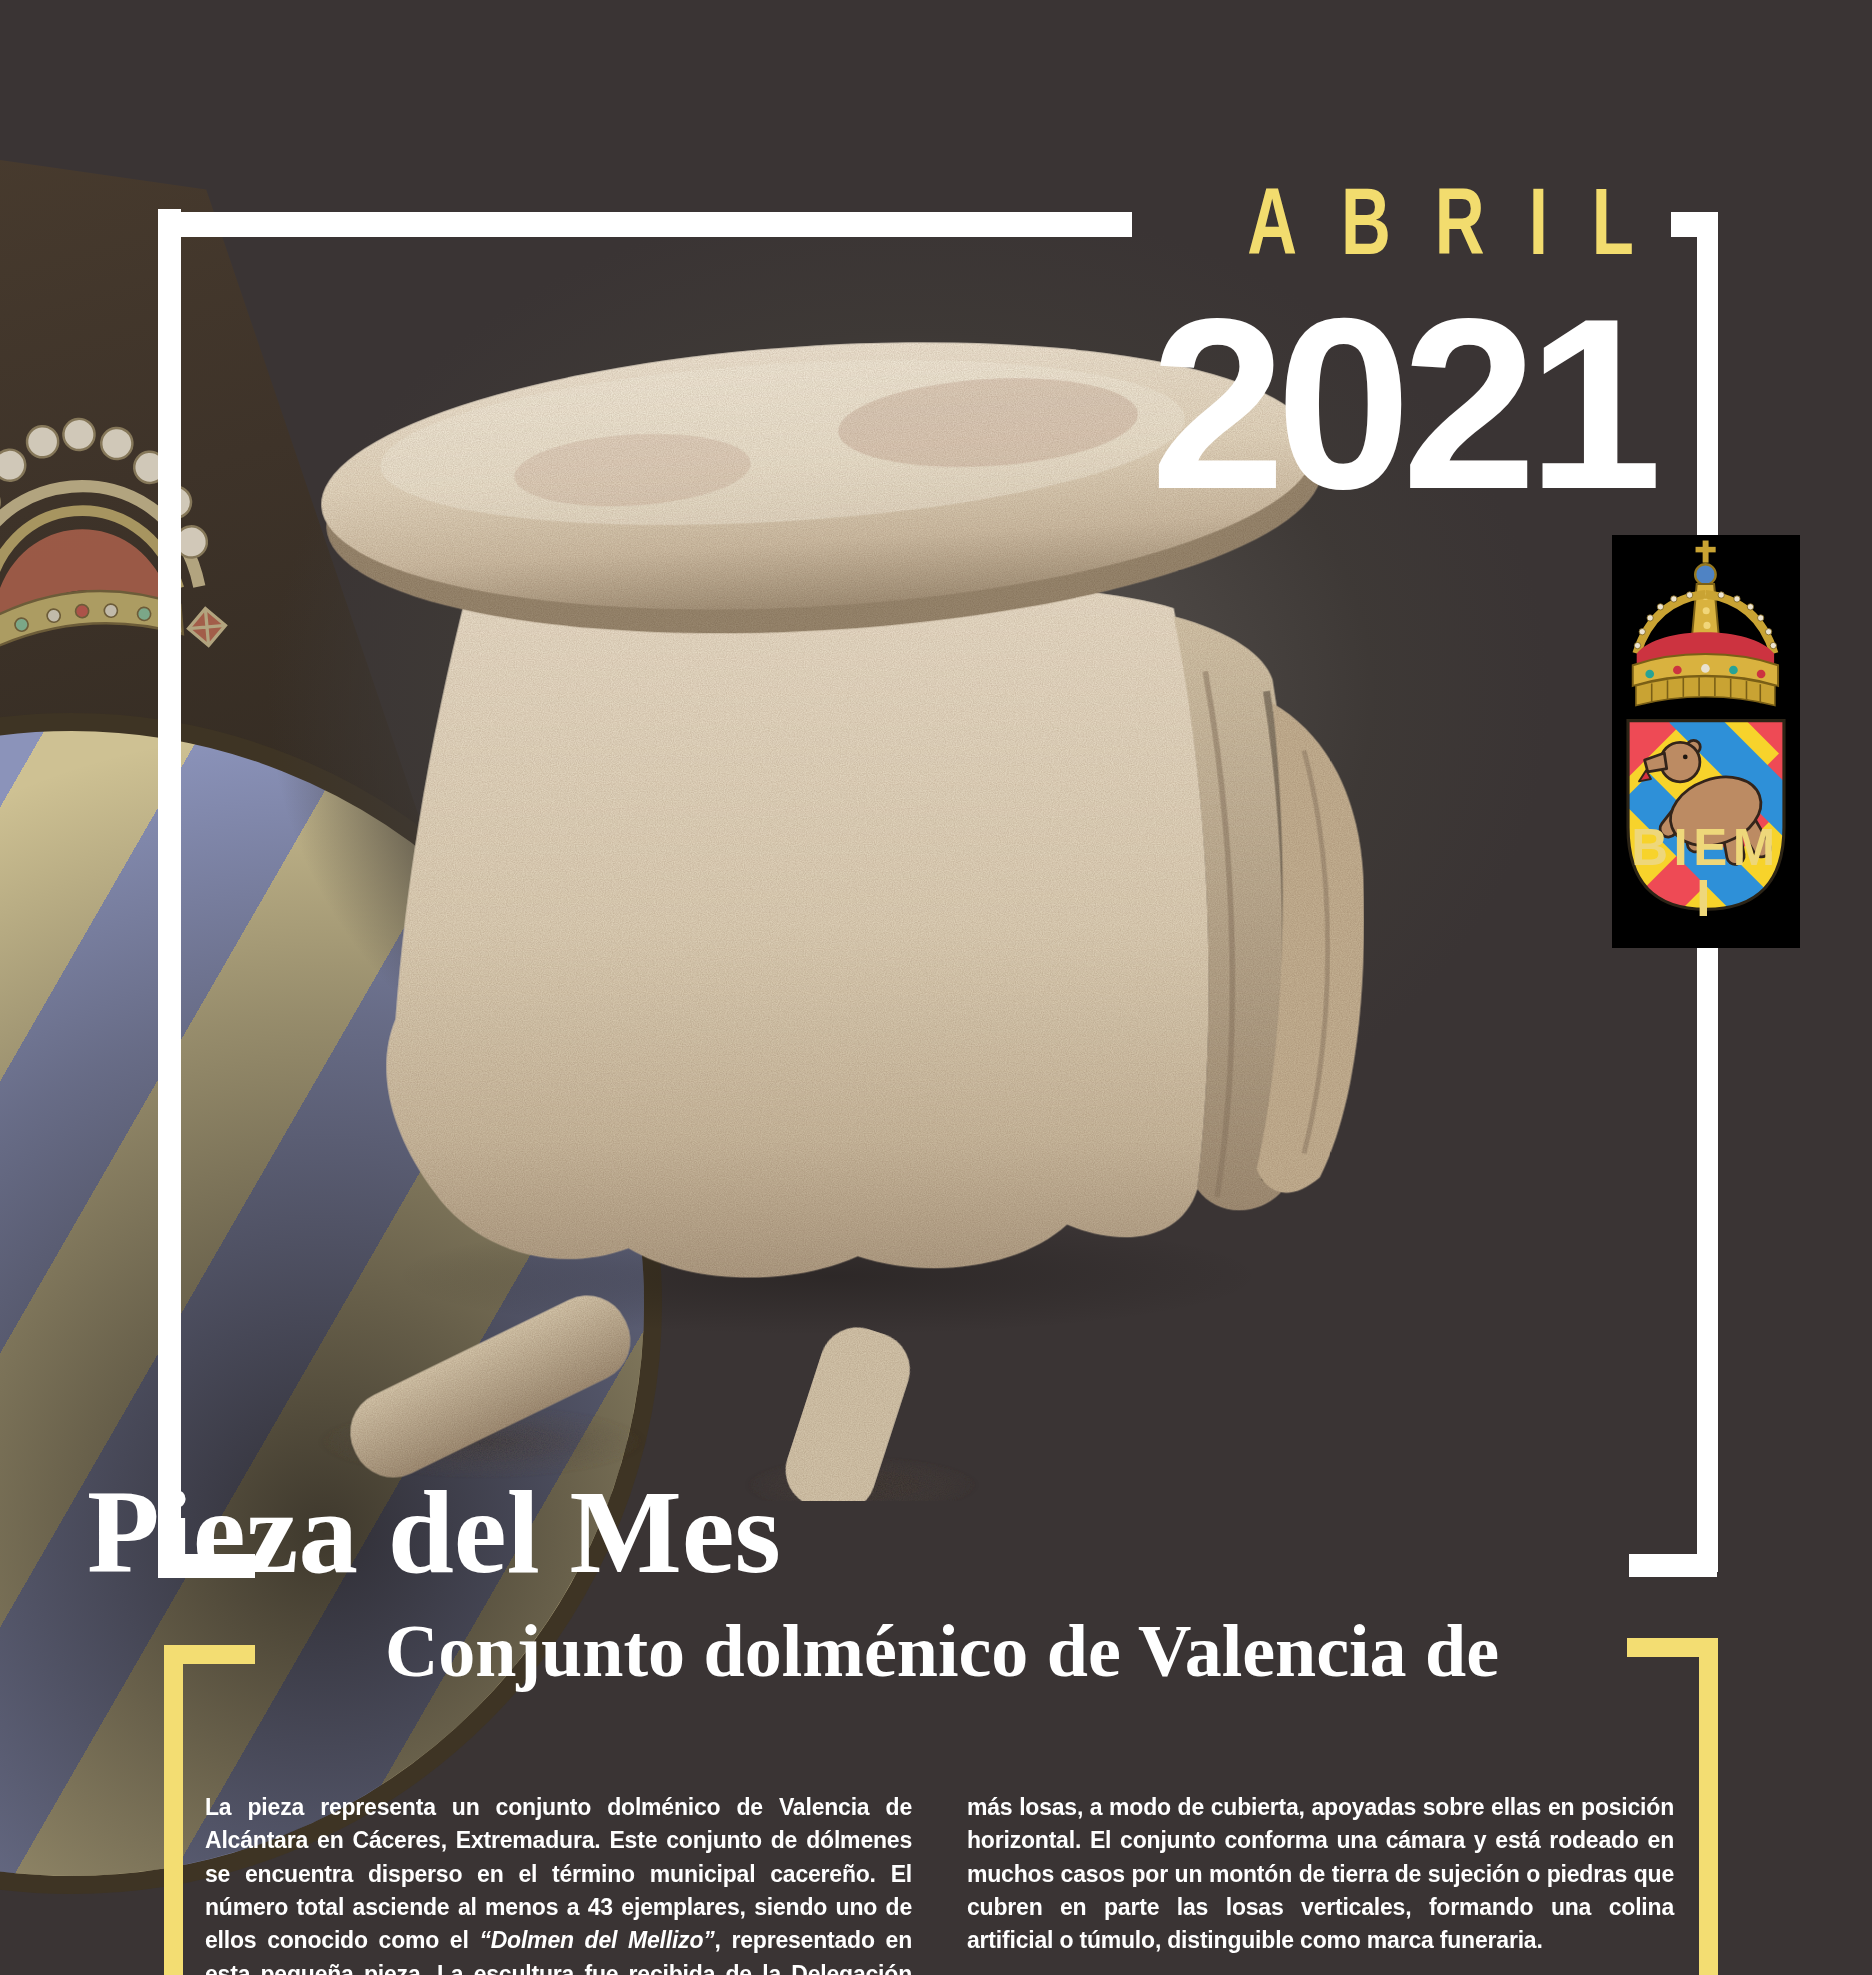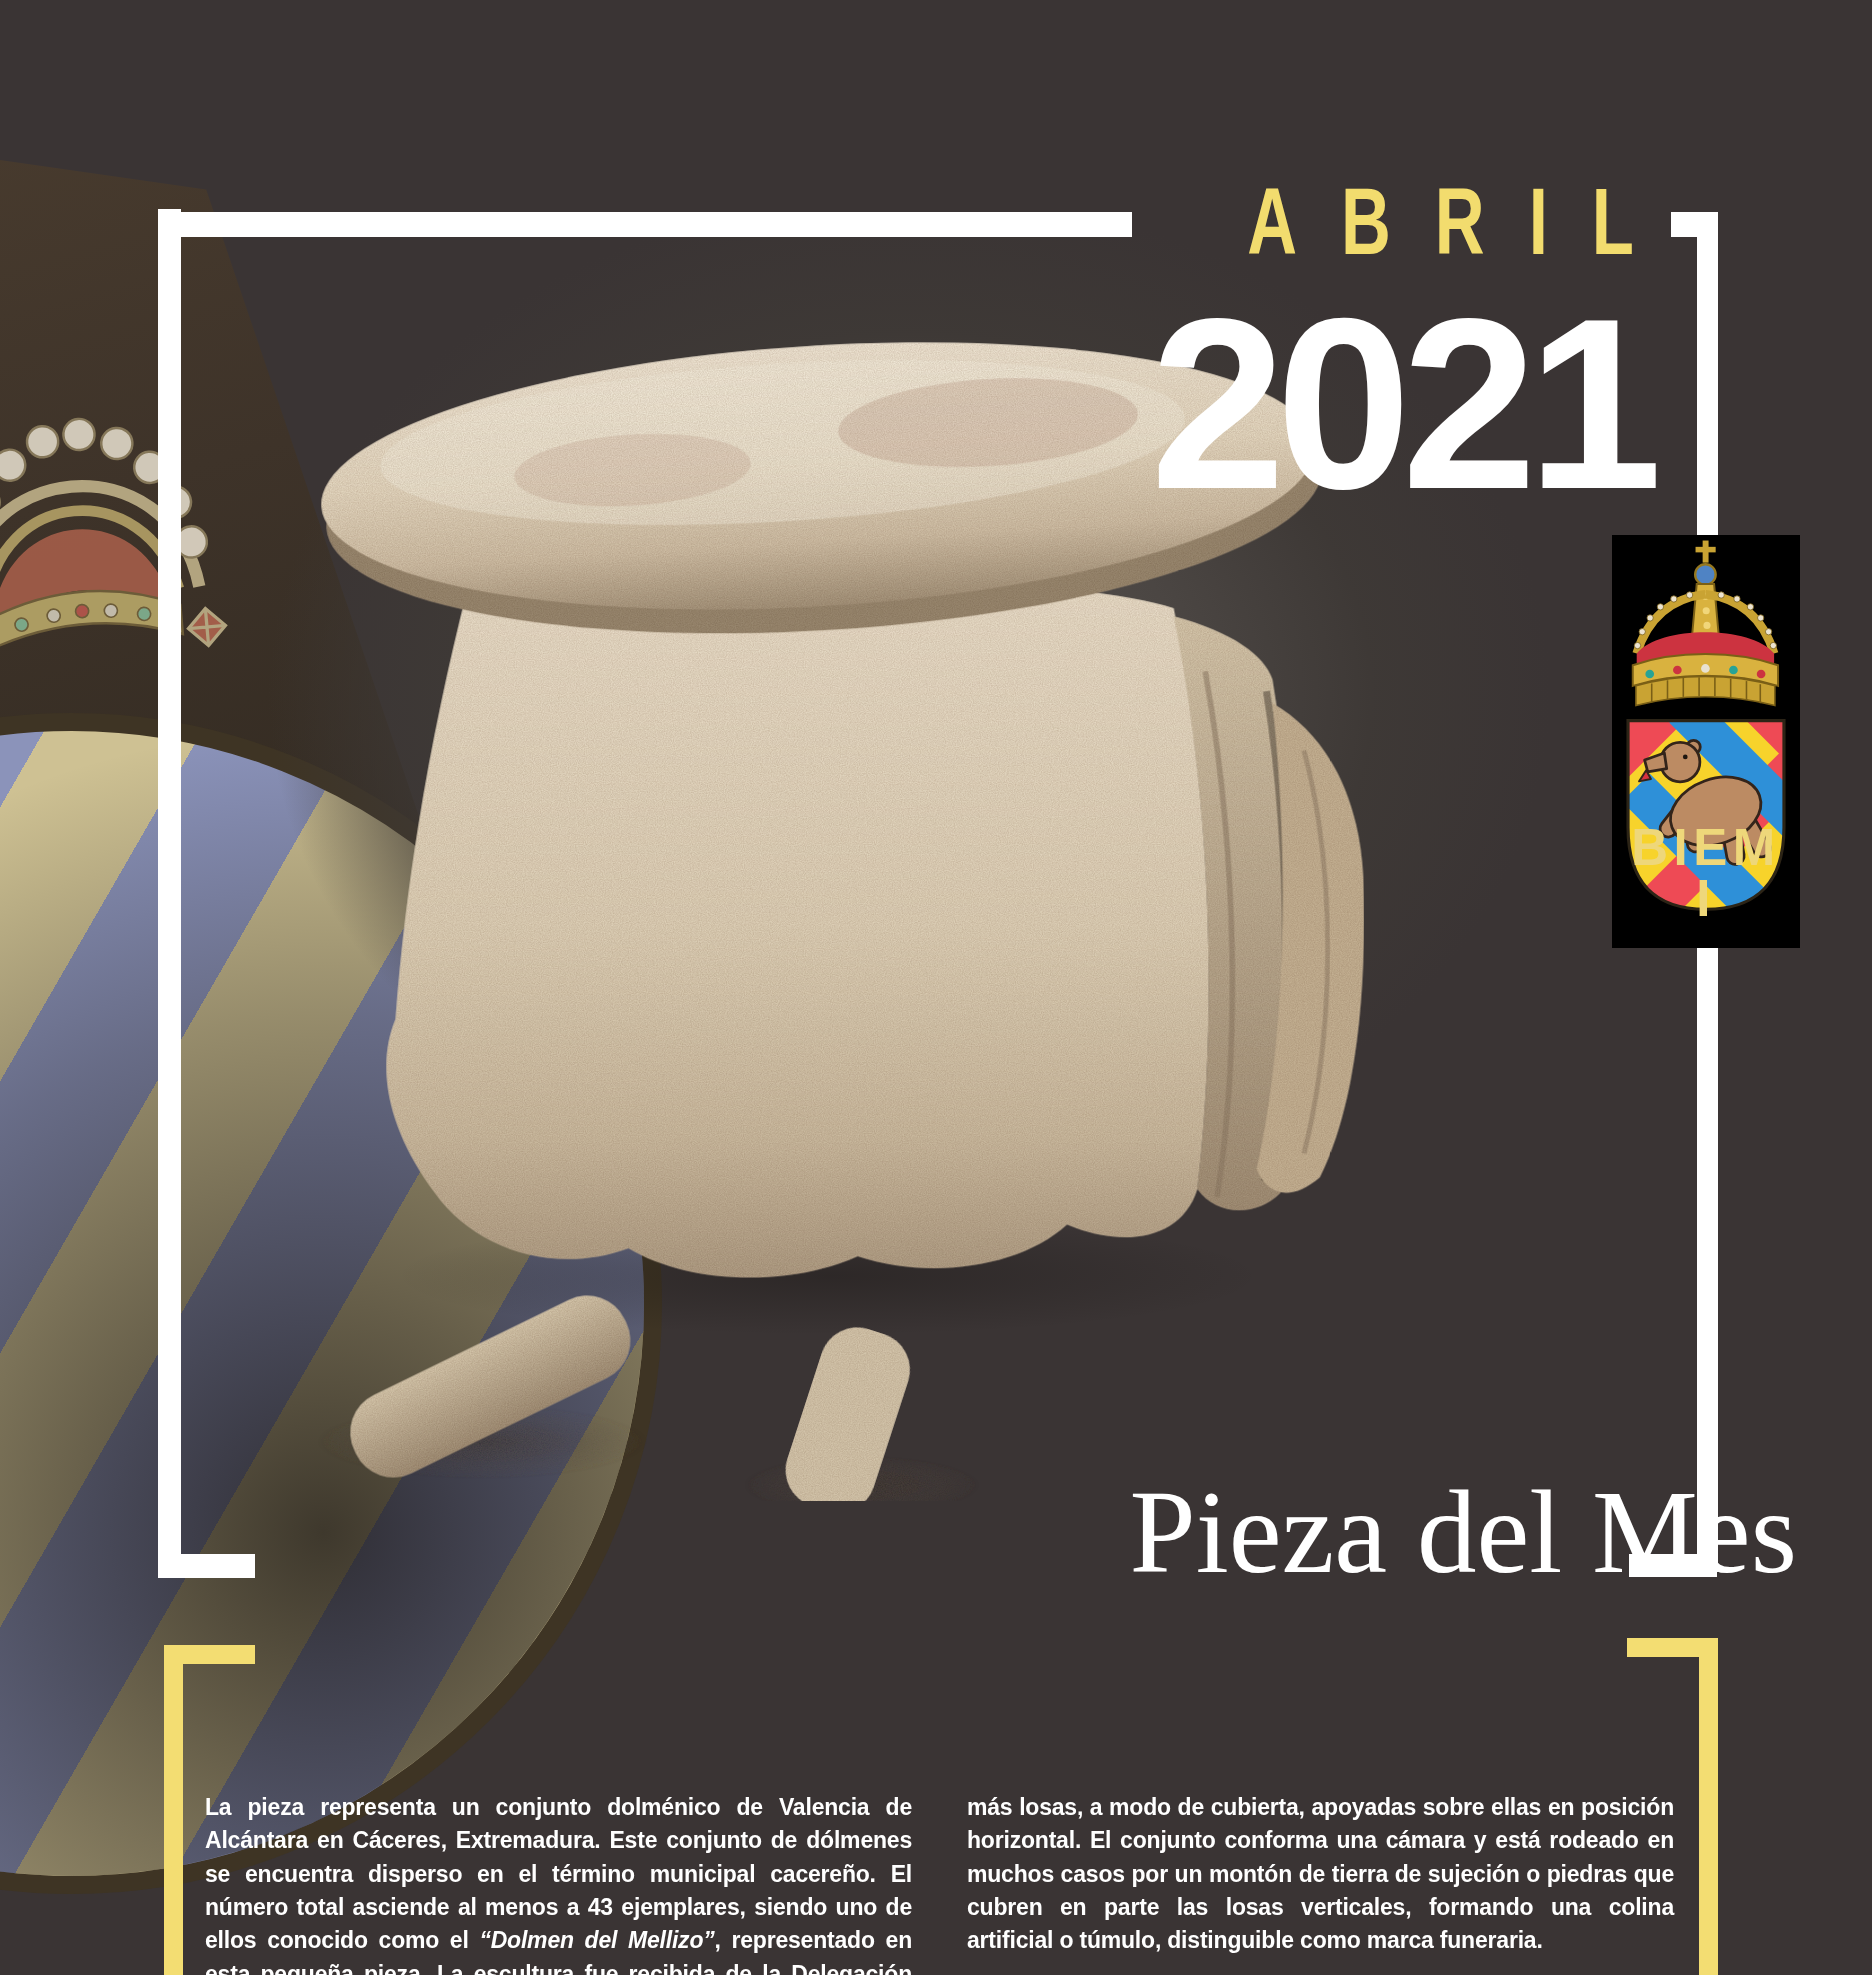--- a/index.html
+++ b/index.html
@@ -38,22 +38,22 @@
   
   .crest{position:absolute;left:1612px;top:535px;width:188px;height:413px;background:#000000;}
   .crest svg{position:absolute;left:0;top:0;width:188px;height:381px;}
   .crest-label{position:absolute;left:0;bottom:24px;width:100%;text-align:center;
         color:#eed77a;font-weight:bold;font-size:51px;letter-spacing:5.5px;line-height:1;}
 
   
   .dolmen{position:absolute;left:277px;top:316px;width:1106px;height:1185px;}
 
   
-  .title{position:absolute;left:87px;top:1473px;width:1710px;text-align:right;
-         color:#fff;font-family:"Liberation Serif",serif;font-weight:normal;
+  .title{position:absolute;left:87px;top:1473px;width:1710px;text-align:left;
+         color:#fff;font-family:"Liberation Serif",serif;font-weight:bold;
          font-size:119px;line-height:1;white-space:nowrap;}
   .subtitle{position:absolute;left:87px;top:1610px;width:1710px;text-align:center;
          color:#fff;font-family:"Liberation Serif",serif;font-weight:bold;
          font-size:74px;line-height:1.13;}
 
   
   .cols{position:absolute;left:205px;top:1791px;width:1469px;display:flex;gap:55px;color:#fff;}
   .col{width:707px;font-size:23px;line-height:1.45;text-align:justify;
        font-weight:bold;letter-spacing:-0.2px;}
   .col p{margin:0 0 33px 0;}
@@ -240,20 +240,21 @@
         <path d="M132,552 L82,570 L90,600 L138,592 Z"></path>
         <path d="M86,596 L68,624 L98,618 Z" fill="#d8333f" stroke-width="5"></path>
         <circle cx="185" cy="562" r="6" fill="#1e1610" stroke="none"></circle>
       </g>
     </svg>
     <div class="crest-label">BIEM I</div>
   </div>
 
   <div class="title">Pieza del Mes</div>
   <div class="subtitle">
+    <div>Conjunto dolménico de Valencia de</div>
   </div>
 
   <div class="cols">
     <div class="col">
       <p><span>La pieza representa un conjunto dolménico de Valencia de Alcántara en Cáceres, Extremadura. Este conjunto de dólmenes se encuentra disperso en el término municipal cacereño. El número total asciende al menos a 43 ejemplares, siendo uno de ellos conocido como el </span><span class="em">“Dolmen del Mellizo”</span><span>, representado en esta pequeña pieza. La escultura fue recibida de la Delegación del Gobierno en Extremadura.</span></p>
 
     </div>
     <div class="col">
       <p>más losas, a modo de cubierta, apoyadas sobre ellas en posición horizontal. El conjunto conforma una cámara y está rodeado en muchos casos por un montón de tierra de sujeción o piedras que cubren en parte las losas verticales, formando una colina artificial o túmulo, distinguible como marca funeraria.</p>
 

